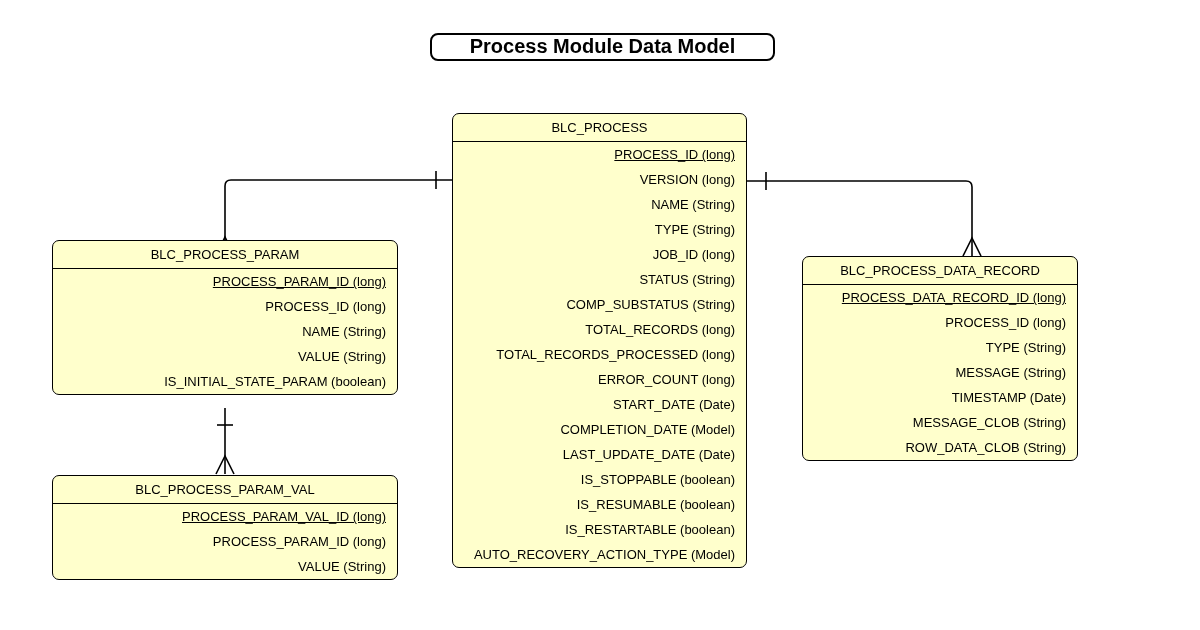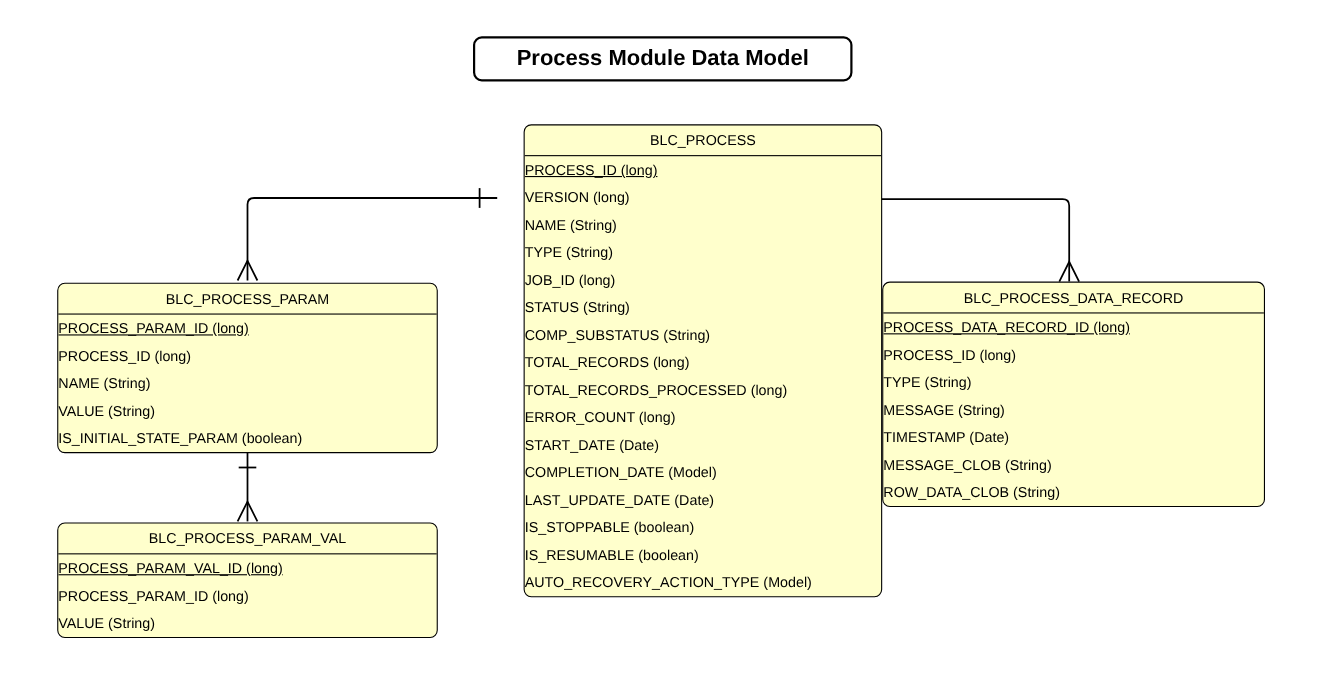--- a/index.html
+++ b/index.html
@@ -17,26 +17,26 @@
 
   .connectors {
     position: absolute; left: 0; top: 0;
     width: 1200px; height: 630px;
     z-index: 1;
   }
 
   .title-box {
     position: absolute;
     left: 430px; top: 33px;
-    width: 345px; height: 41px;
+    width: 345px; height: 28px;
     background: #ffffff;
     border: 2px solid #000000;
     border-radius: 8px;
     box-sizing: border-box;
-    display: flex; align-items: center; justify-content: center;
+    display: flex; justify-content: center;
     font-size: 20px; font-weight: bold; color: #000000;
     z-index: 3;
   }
 
   .entity {
     position: absolute;
     background: var(--entity-fill);
     border: 1.6px solid var(--entity-border);
     border-radius: 7px;
     box-sizing: border-box;
@@ -46,30 +46,30 @@
   .entity-header {
     height: 27px; line-height: 27px;
     text-align: center;
     font-size: 13px;
     border-bottom: 1.6px solid var(--entity-border);
     white-space: nowrap; overflow: hidden;
   }
   .entity-body { padding: 0; }
   .field-row {
     height: 25px; line-height: 25px;
-    padding: 0 0;
+    padding: 0 11px;
     font-size: 13px;
-    white-space: nowrap; overflow: hidden;
+    white-space: nowrap; overflow: hidden; text-align: right;
   }
   .field-row.pk .field-label { text-decoration: underline; }
 
-  .ent-process     { left: 452px; top: 113px; width: 326px; margin-left: 24px; }
-  .ent-param       { left: 52px;  top: 257px; width: 346px; }
+  .ent-process     { left: 452px; top: 113px; width: 295px; }
+  .ent-param       { left: 52px;  top: 240px; width: 346px; }
   .ent-param-val   { left: 52px;  top: 475px; width: 346px; }
-  .ent-data-record { left: 802px; top: 256px; width: 348px; }
+  .ent-data-record { left: 802px; top: 256px; width: 276px; }
 
   svg path, svg line { stroke: var(--line-color); stroke-width: 1.6; fill: none; }
 </style>
 </head>
 <body style="background: rgb(255, 255, 255);">
 
 <div class="canvas">
 
   <svg class="connectors" viewBox="0 0 1200 630" xmlns="http://www.w3.org/2000/svg">
 
@@ -107,20 +107,21 @@
         <div class="field-row"><span class="field-label">STATUS (String)</span></div>
         <div class="field-row"><span class="field-label">COMP_SUBSTATUS (String)</span></div>
         <div class="field-row"><span class="field-label">TOTAL_RECORDS (long)</span></div>
         <div class="field-row"><span class="field-label">TOTAL_RECORDS_PROCESSED (long)</span></div>
         <div class="field-row"><span class="field-label">ERROR_COUNT (long)</span></div>
         <div class="field-row"><span class="field-label">START_DATE (Date)</span></div>
         <div class="field-row"><span class="field-label">COMPLETION_DATE (Model)</span></div>
         <div class="field-row"><span class="field-label">LAST_UPDATE_DATE (Date)</span></div>
         <div class="field-row"><span class="field-label">IS_STOPPABLE (boolean)</span></div>
         <div class="field-row"><span class="field-label">IS_RESUMABLE (boolean)</span></div>
+        <div class="field-row"><span class="field-label">IS_RESTARTABLE (boolean)</span></div>
         <div class="field-row"><span class="field-label">AUTO_RECOVERY_ACTION_TYPE (Model)</span></div>
       </div>
   </div>
 
   <div class="entity ent-param">
     <div class="entity-header">BLC_PROCESS_PARAM</div>
     <div class="entity-body">
         <div class="field-row pk"><span class="field-label">PROCESS_PARAM_ID (long)</span></div>
         <div class="field-row"><span class="field-label">PROCESS_ID (long)</span></div>
         <div class="field-row"><span class="field-label">NAME (String)</span></div>

